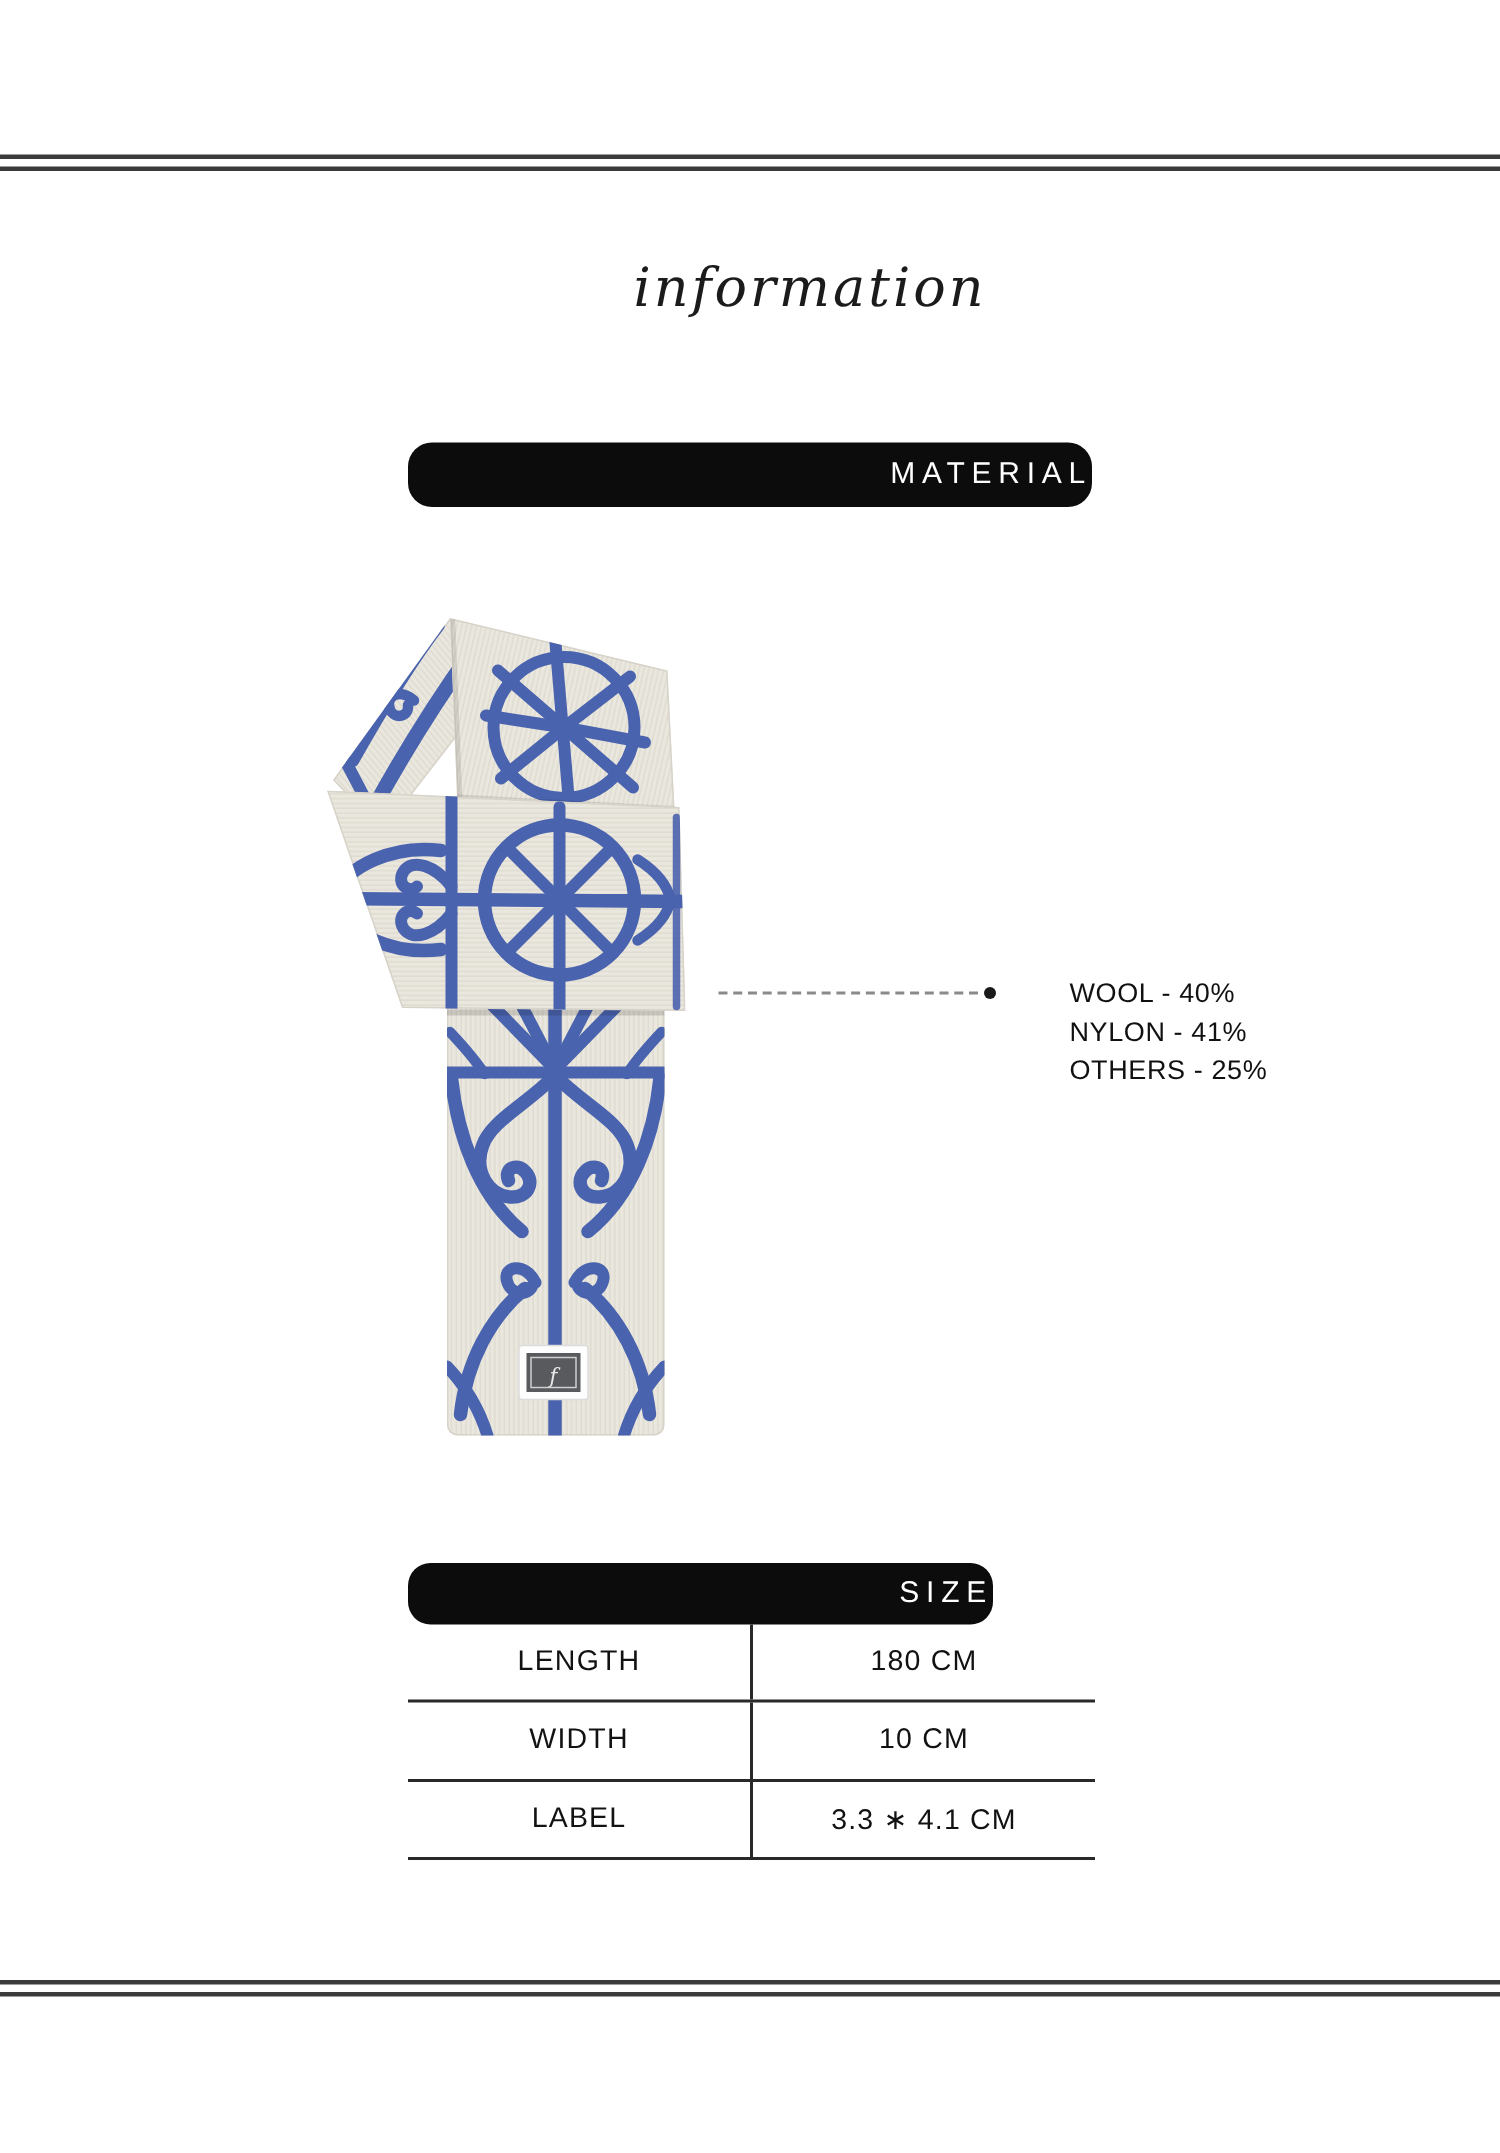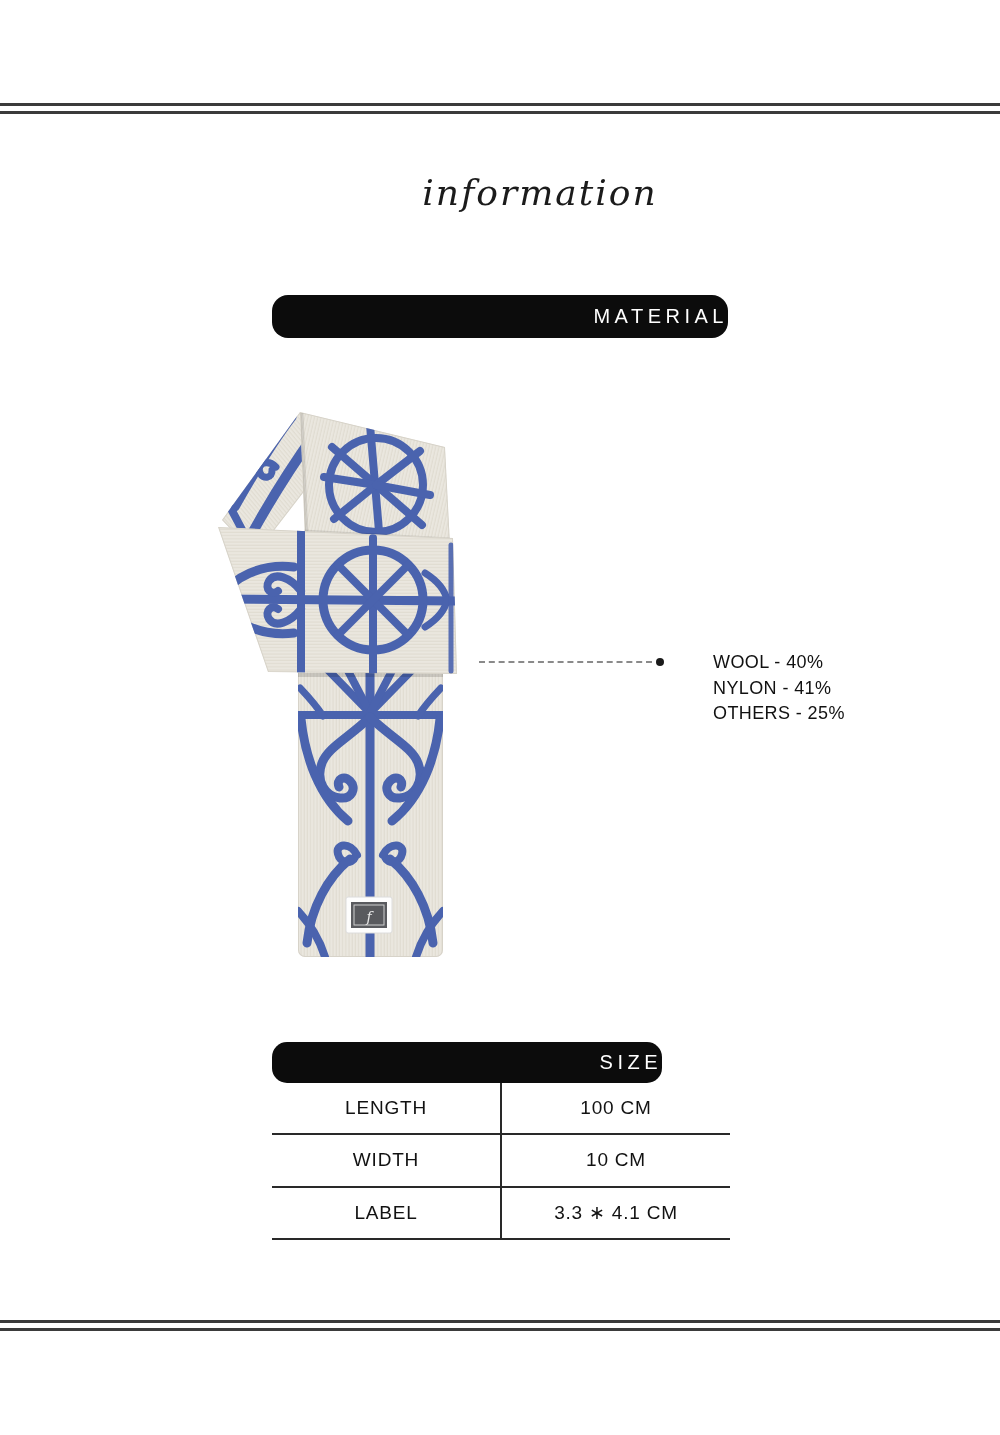--- a/index.html
+++ b/index.html
@@ -192,21 +192,21 @@
     <div>OTHERS - 25%</div>
   </div>
 
   <div class="pill pill-size">
     <span>SIZE</span>
   </div>
 
   <div class="size-table">
     <div class="size-row">
       <div class="size-cell lbl">LENGTH</div>
-      <div class="size-cell val">100 CM</div>
+      <div class="size-cell val">180 CM</div>
     </div>
     <div class="size-row">
       <div class="size-cell lbl">WIDTH</div>
       <div class="size-cell val">10 CM</div>
     </div>
     <div class="size-row">
       <div class="size-cell lbl">LABEL</div>
       <div class="size-cell val">3.3 ∗ 4.1 CM</div>
     </div>
   </div>

